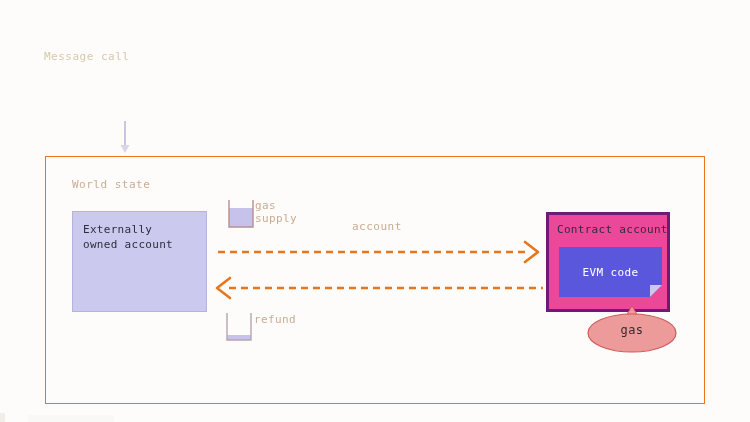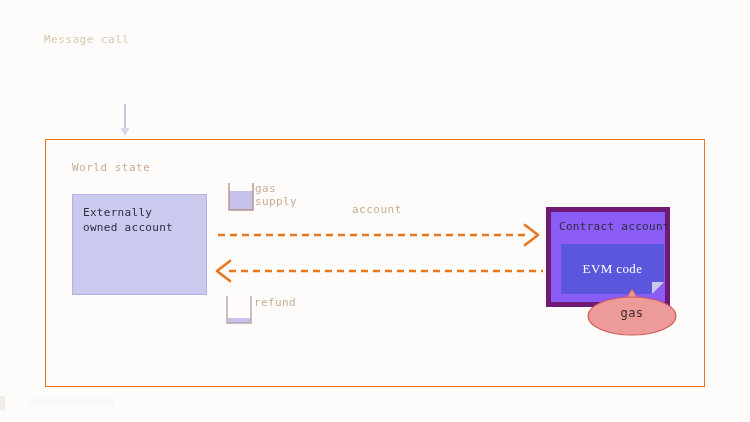--- a/index.html
+++ b/index.html
@@ -9,21 +9,21 @@
   body {
     width: 750px;
     height: 422px;
     background: #fdfcfa;
     font-family: "DejaVu Sans Mono", monospace;
     overflow: hidden;
     position: relative;
   }
   .canvas {
     position: absolute;
-    left: 0; top: 0;
+    left: 0; top: 17px;
     width: 750px;
     height: 298px;
   }
 
   
   .message-call-label {
     position: absolute;
     left: 44px;
     top: 33px;
     font-size: 11px;
@@ -147,24 +147,23 @@
     white-space: nowrap;
   }
 
   
   .contract-box {
     position: absolute;
     left: 546px;
     top: 195px;
     width: 124px;
     height: 100px;
-    background: #8b5cf6;
-    border: 5px solid #701a75;
+    background: #ec4899;
+    border: 3px solid #701a75;
     box-sizing: border-box;
-    margin-top: 12px;
   }
   .contract-label {
     position: absolute;
     left: 8px;
     top: 8px;
     font-size: 11px;
     color: #2d2d3d;
     letter-spacing: 0.3px;
     white-space: nowrap;
   }
@@ -177,24 +176,23 @@
   }
   .evm-label {
     position: absolute;
     left: 0;
     top: 0;
     width: 103px;
     height: 50px;
     display: flex;
     align-items: center;
     justify-content: center;
-    font-size: 13px;
+    font-size: 11px;
     color: #ffffff;
     letter-spacing: 0.4px;
-    font-family: Liberation Serif, serif;
   }
 
   
   .gas-ellipse {
     position: absolute;
     left: 586px;
     top: 289px;
     width: 92px;
     height: 48px;
   }

